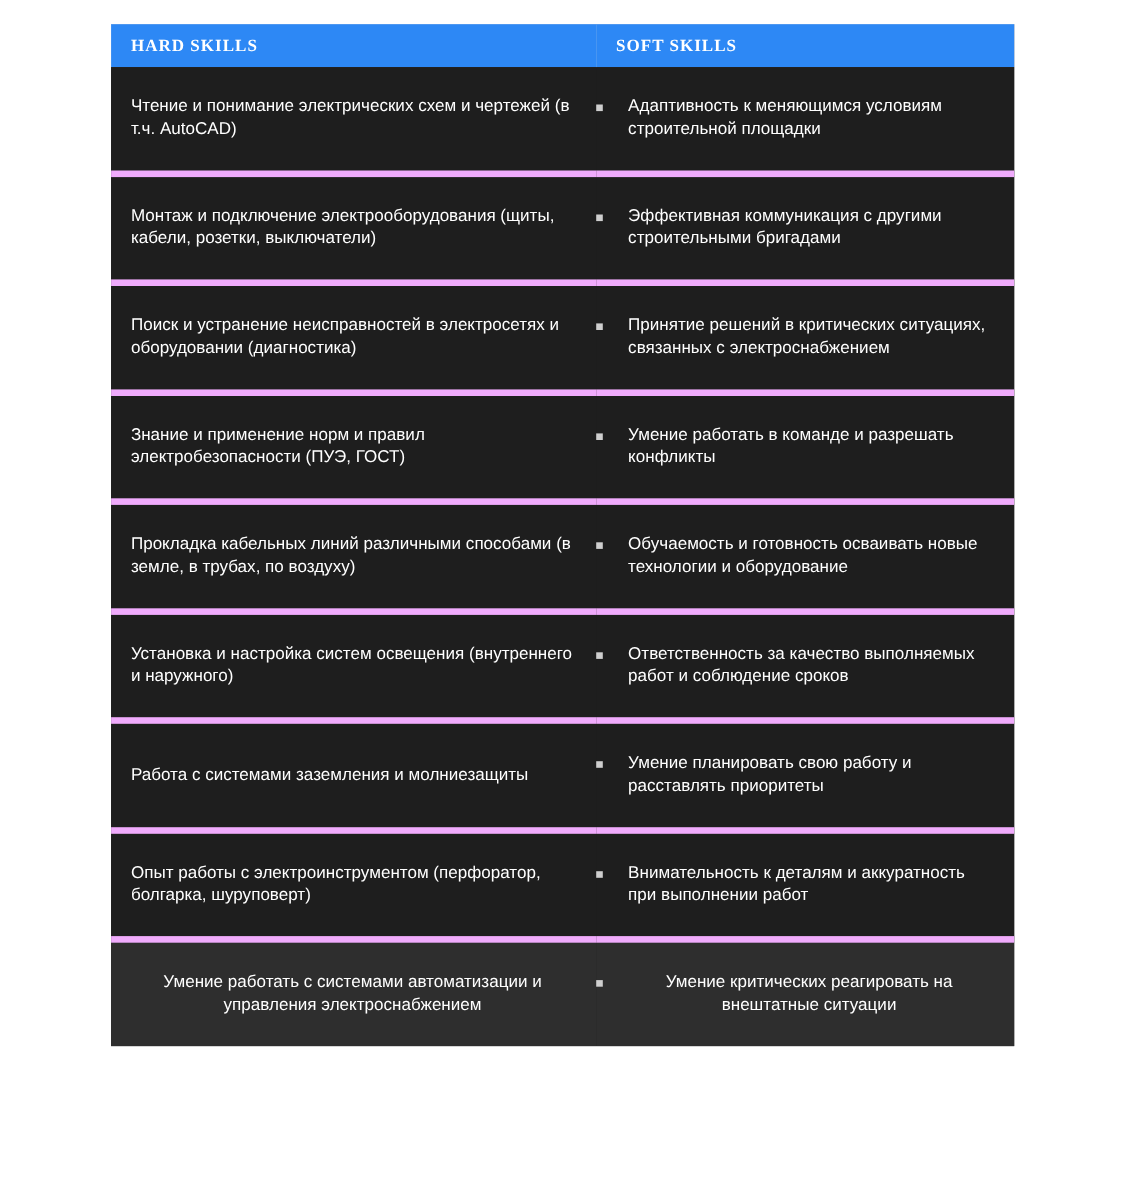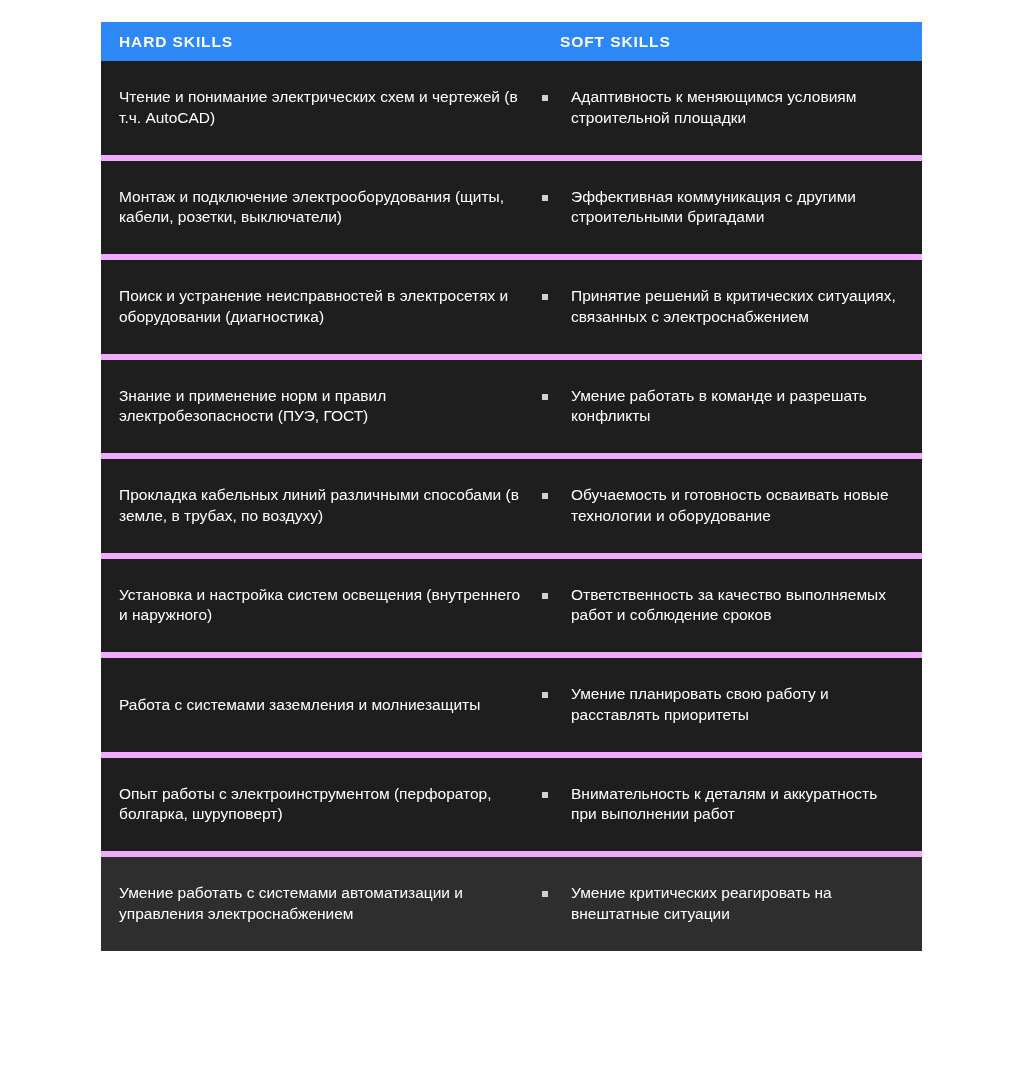--- a/index.html
+++ b/index.html
@@ -28,20 +28,21 @@
     top: 22px;
     width: 821px;
     background: #1e1e1e;
     border-collapse: collapse;
     table-layout: fixed;
   }
 
   .thead-row {
     background: #ffffff;
     height: 39px;
+    font-family: Liberation Serif, serif;
   }
 
   .th-cell {
     background: #2d88f5;
     color: #ffffff;
     font-size: 15.5px;
     font-weight: bold;
     letter-spacing: 0.9px;
     text-align: left;
     padding: 0 0 0 18px;
@@ -53,20 +54,21 @@
 
   .col-hard { width: 441px; }
   .col-soft { width: 380px; }
 
   .body-row {
     background: #1e1e1e;
     border-top: 6px solid #f0abfc;
   }
   .body-row.alt {
     background: #2e2e2e;
+    text-align: center;
   }
   .body-row:first-child {
     border-top: none;
   }
 
   .td-cell {
     vertical-align: middle;
     padding: 26px 20px 26px 18px;
     color: #ffffff;
     font-size: 15.5px;

